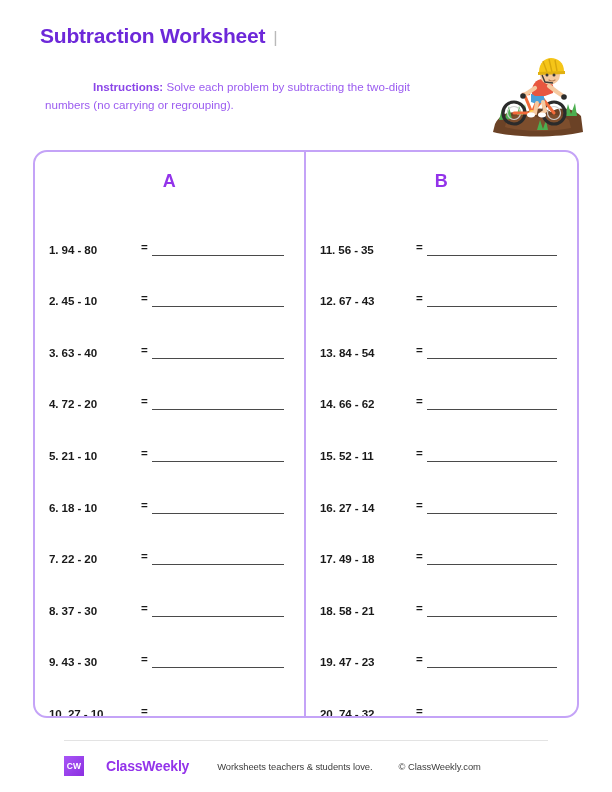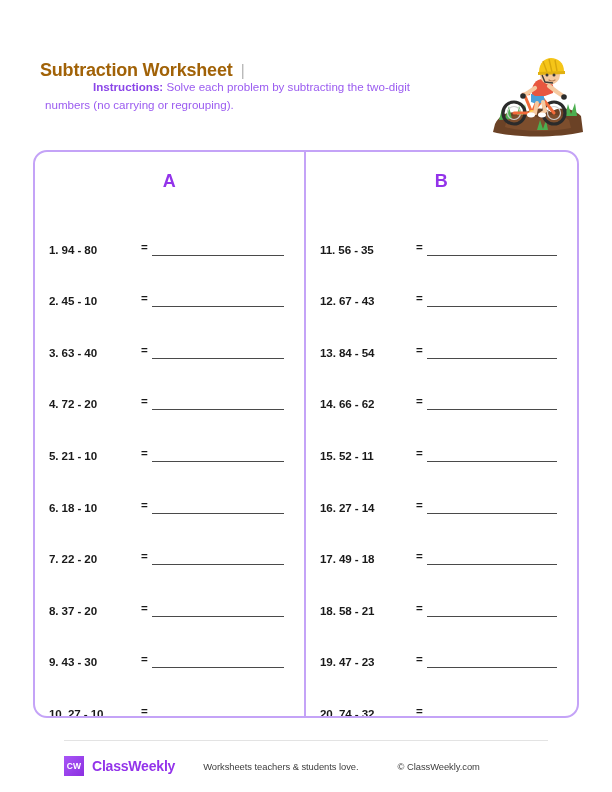--- a/index.html
+++ b/index.html
@@ -8,21 +8,21 @@
     background:#ffffff;
     font-family:"Liberation Sans", sans-serif;
     color:#1a1a1a;
     overflow:hidden;
   }
   .page { position:relative; width:612px; height:792px; padding:0; }
 
   
   .header { position:absolute; left:40px; top:24px; right:22px; height:26px;
             display:flex; align-items:baseline; }
-  .title-main { font-size:18px; font-weight:bold; letter-spacing:-0.2px; color:#a16207;margin-top:36px; }
+  .title-main { font-size:21px; font-weight:bold; letter-spacing:-0.2px; color:#6d28d9; }
   .title-pipe { color:#b9b9b9; font-size:17px; font-weight:400; margin:0 7px 0 8px; line-height:1; }
   .title-sub { font-size:11.3px; font-weight:400; color:#3a3a3a; letter-spacing:-0.1px; }
 
   
   .instructions { position:absolute; left:45px; top:78px; width:400px;
                   font-size:11.6px; line-height:1.55; color:#9b5cf0; }
   .instructions .lead { font-weight:bold; color:#8b46e8;padding-left:48px; }
 
   
   .illustration { position:absolute; left:487px; top:58px; width:100px; height:82px; }
@@ -50,24 +50,24 @@
 
   
   .footer-rule { position:absolute; left:64px; top:740px; width:484px; height:1px;
                  background:#e3e3e3; }
   .footer { position:absolute; left:64px; top:752px; width:484px; height:28px;
             display:flex; align-items:center; }
   .logo-badge { width:20px; height:20px; border-radius:0;
                 background:linear-gradient(135deg,#a855f7 0%,#8b2fe0 100%);
                 color:#fff; font-size:8.5px; font-weight:bold; letter-spacing:0.2px;
                 display:flex; align-items:center; justify-content:center; }
-  .logo-word { font-size:14px; font-weight:bold; color:#9333ea; margin-left:8px;
+  .logo-word { font-size:14px; font-weight:bold; color:#9333ea; margin-left:22px;
                letter-spacing:-0.2px; }
   .footer-tag { font-size:9.4px; color:#3d3d3d; margin-left:28px; letter-spacing:-0.05px; }
-  .footer-copy { font-size:9.4px; color:#3d3d3d; margin-left:16px; letter-spacing:-0.05px;padding-left:23px; }
+  .footer-copy { font-size:9.4px; color:#3d3d3d; margin-left:3px; letter-spacing:-0.05px;padding-left:23px; }
 </style>
 </head>
 <body>
 
 <div class="page">
 
   <div class="header">
     <span class="title-main">Subtraction Worksheet</span>
     <span class="title-pipe">|</span>
   </div>
@@ -163,21 +163,21 @@
             <span class="q"><span>6.</span> <span>18 - 10</span></span>
             <span class="eq">=</span>
             <span class="blank"></span>
           </div>
           <div class="row">
             <span class="q"><span>7.</span> <span>22 - 20</span></span>
             <span class="eq">=</span>
             <span class="blank"></span>
           </div>
           <div class="row">
-            <span class="q"><span>8.</span> <span>37 - 20</span></span>
+            <span class="q"><span>8.</span> <span>37 - 30</span></span>
             <span class="eq">=</span>
             <span class="blank"></span>
           </div>
           <div class="row">
             <span class="q"><span>9.</span> <span>43 - 30</span></span>
             <span class="eq">=</span>
             <span class="blank"></span>
           </div>
           <div class="row">
             <span class="q"><span>10.</span> <span>27 - 10</span></span>

